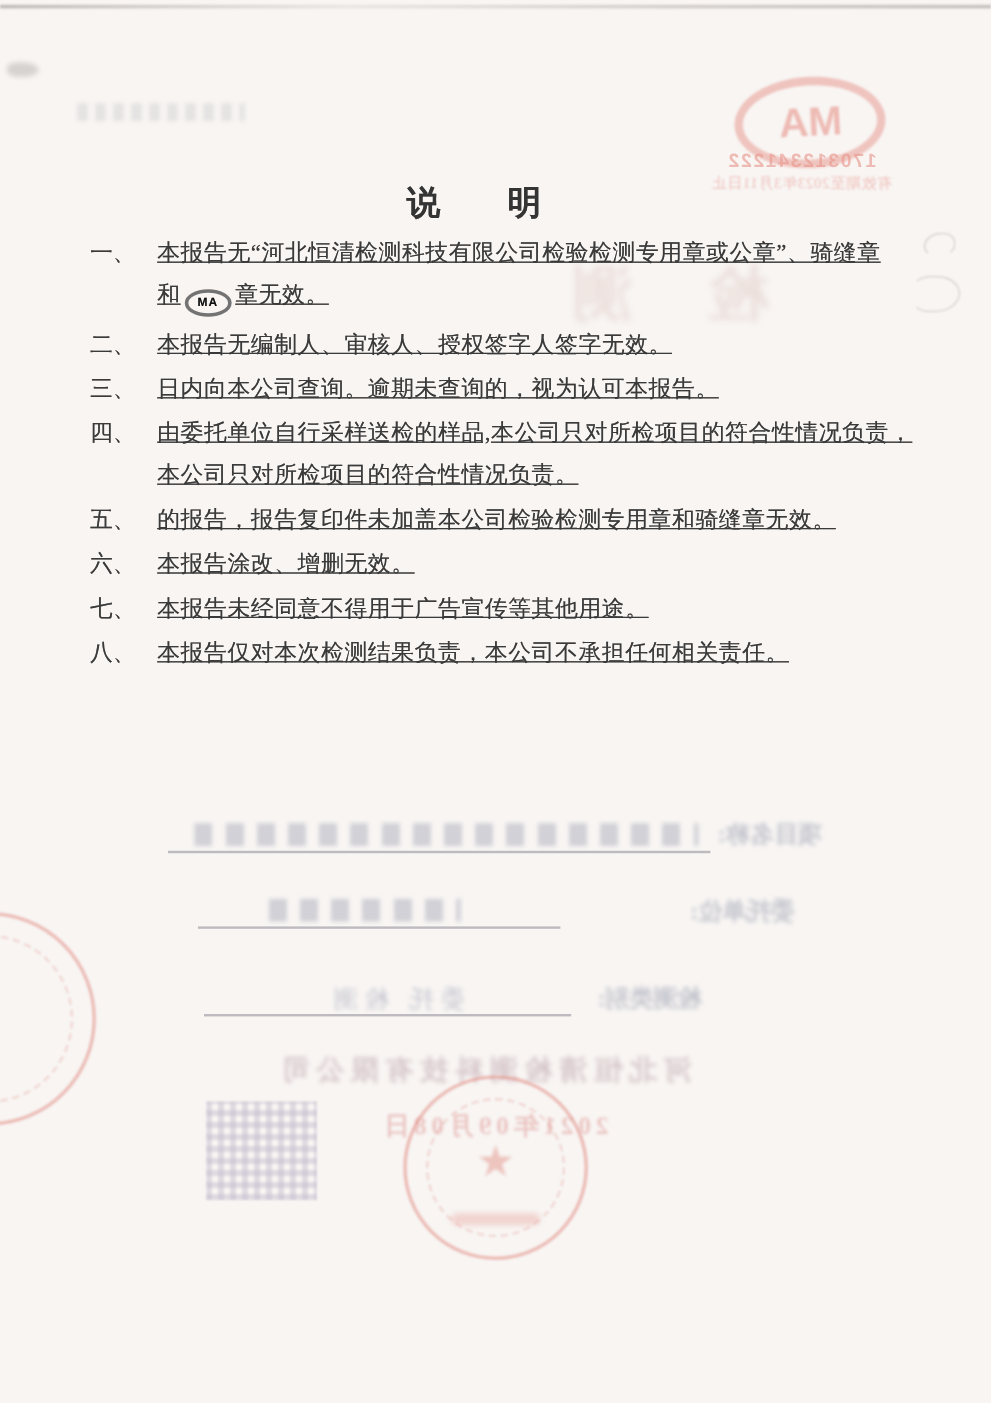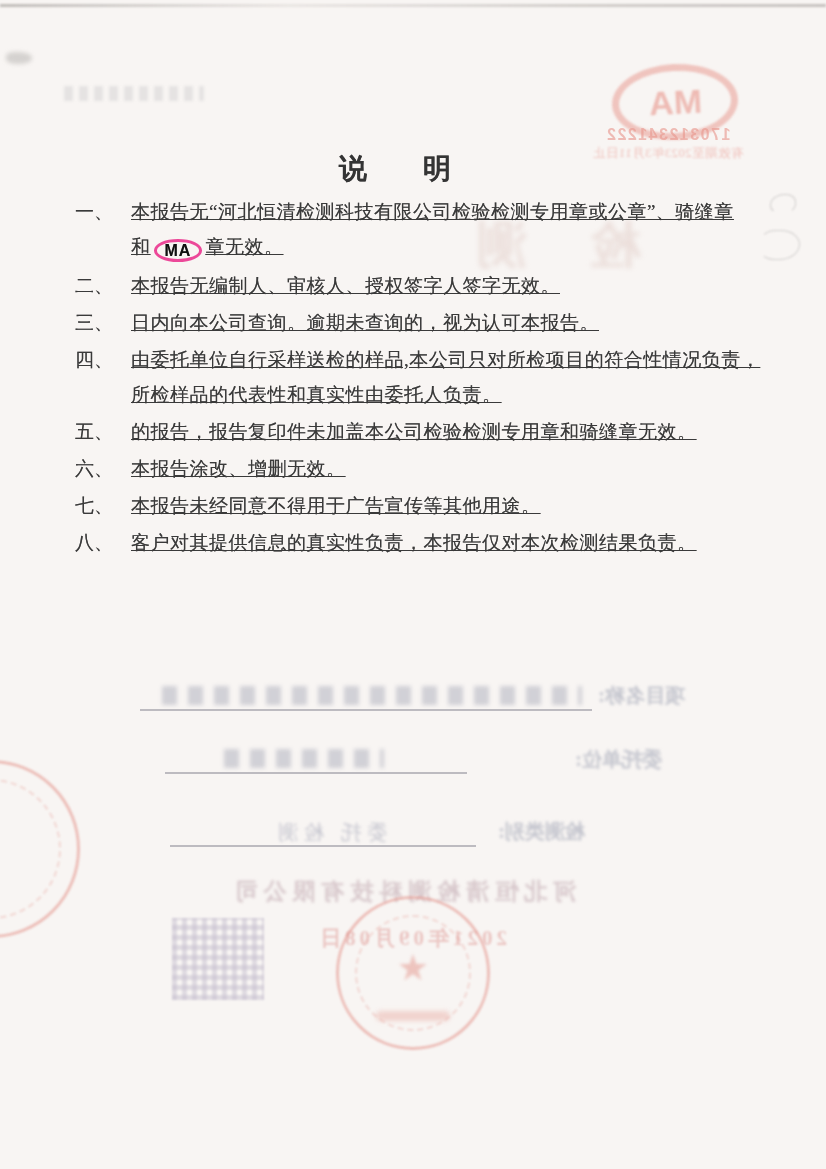--- a/index.html
+++ b/index.html
@@ -18,23 +18,23 @@
   
   .title{position:absolute;top:150px;left:0;width:100%;text-align:center;
     transform:translateX(-18px);font-size:28px;font-weight:bold;color:#343434;
     text-shadow:0 0 .5px rgba(52,52,52,.7);}
   .notice{position:absolute;top:194px;left:75px;right:56px;color:#3a3a3a;
     font-size:19px;text-shadow:0 0 .4px rgba(58,58,58,.65);}
   .item{display:flex;margin-bottom:2px;}
   .num{flex:none;width:56px;line-height:35px;}
   .body{flex:1;text-decoration:underline;}
   .line{line-height:35px;white-space:nowrap;letter-spacing:.5px;}
-  .cma-badge{display:inline-block;border:3px solid #ec4899;border-radius:50%;
+  .cma-badge{display:inline-block;border:3px solid #737373;border-radius:50%;
     padding:0 8px;margin:4px 3px;font-family:"Liberation Sans","DejaVu Sans",sans-serif;
-    font-weight:bold;font-size:16px;line-height:17px;letter-spacing:1px;
+    font-weight:bold;font-size:10px;line-height:17px;letter-spacing:1px;
     color:#111;vertical-align:-3px;}
 
   
   .mirror{transform:scaleX(-1);}
   .bt{position:absolute;}
   .bt-smudge-topleft{left:64px;top:86px;width:140px;height:15px;filter:blur(1.6px);opacity:.5;
     background:repeating-linear-gradient(90deg,rgba(165,165,170,.45) 0 9px,transparent 9px 15px);}
   .cma-ellipse{left:612px;top:64px;width:112px;height:62px;border:7px solid rgba(231,148,138,.5);
     border-radius:50%;display:flex;align-items:center;justify-content:center;
     transform:rotate(-3deg);filter:blur(1px);}
@@ -152,21 +152,21 @@
       <div class="item">
         <span class="num">三、</span>
         <div class="body">
           <div class="line">日内向本公司查询。逾期未查询的，视为认可本报告。</div>
         </div>
       </div>
       <div class="item">
         <span class="num">四、</span>
         <div class="body">
           <div class="line">由委托单位自行采样送检的样品,本公司只对所检项目的符合性情况负责，</div>
-          <div class="line">所检样品的代表性和真实性由委托人负责。</div>
+          <div class="line">本公司只对所检项目的符合性情况负责。</div>
         </div>
       </div>
       <div class="item">
         <span class="num">五、</span>
         <div class="body">
           <div class="line">的报告，报告复印件未加盖本公司检验检测专用章和骑缝章无效。</div>
         </div>
       </div>
       <div class="item">
         <span class="num">六、</span>
@@ -176,18 +176,18 @@
       </div>
       <div class="item">
         <span class="num">七、</span>
         <div class="body">
           <div class="line">本报告未经同意不得用于广告宣传等其他用途。</div>
         </div>
       </div>
       <div class="item">
         <span class="num">八、</span>
         <div class="body">
-          <div class="line">客户对其提供信息的真实性负责，本报告仅对本次检测结果负责。</div>
+          <div class="line">本报告仅对本次检测结果负责，本公司不承担任何相关责任。</div>
         </div>
       </div>
     </div>
 
 </div>
 
 </body></html>

